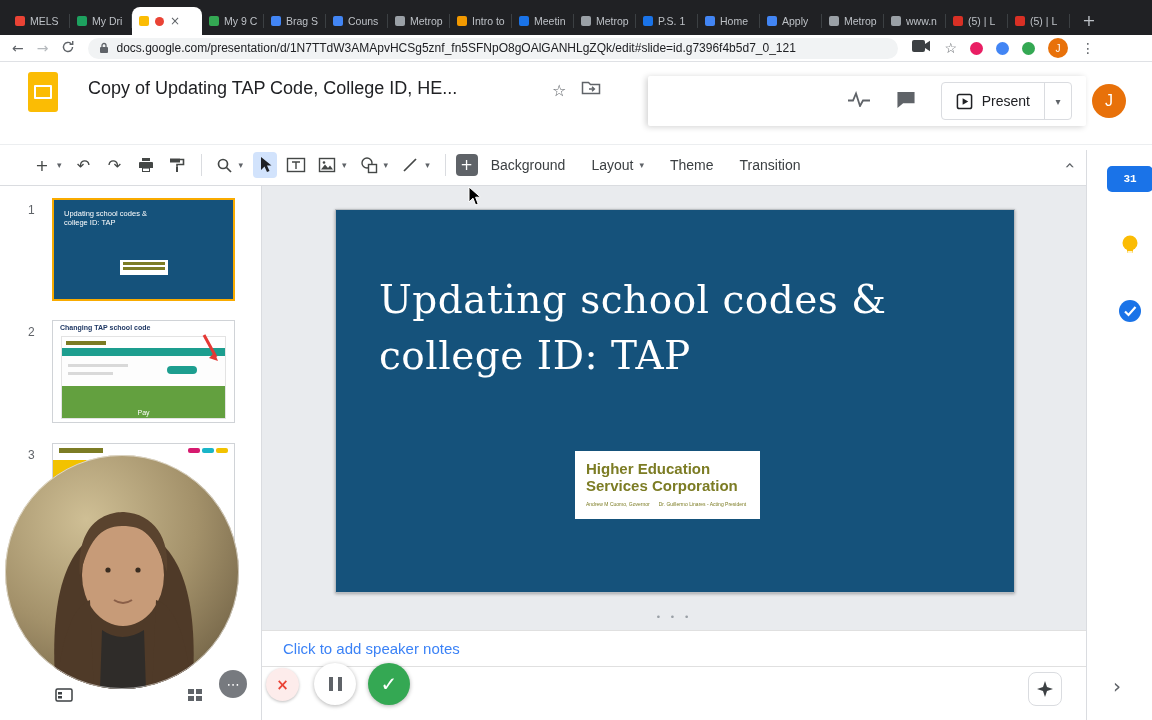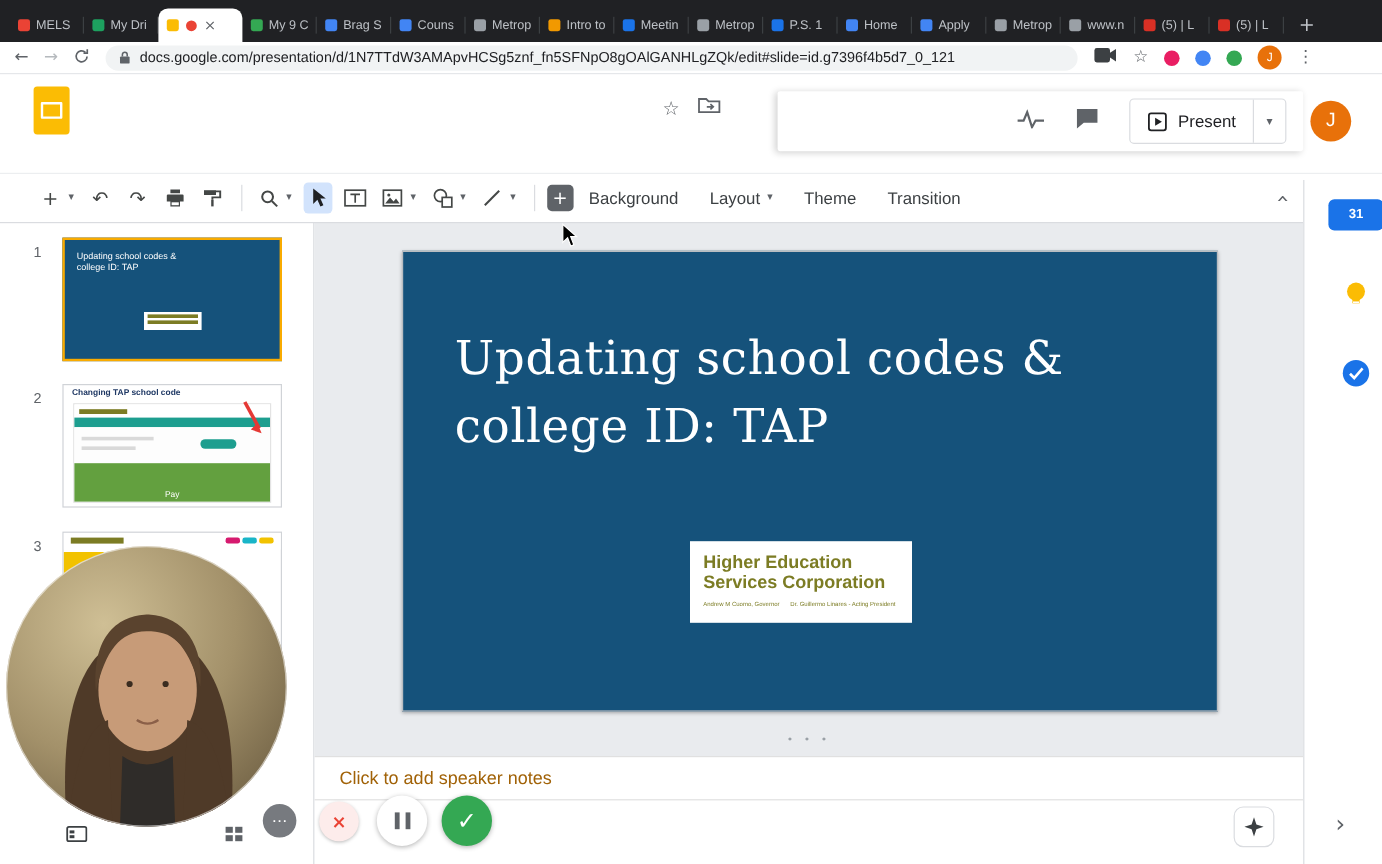--- a/index.html
+++ b/index.html
@@ -107,30 +107,30 @@
   .hesc{position:absolute;left:239px;top:241px;width:185px;height:68px;background:#fff;
         box-sizing:border-box;padding:9px 0 0 11px;}
   .hesc .l{font-size:15px;font-weight:bold;color:#7c7c24;line-height:17px;}
   .hesc .sub{margin-top:7px;font-size:5px;color:#7c7c24;display:flex;gap:9px;white-space:nowrap;}
   .grip{position:absolute;left:50%;bottom:8px;transform:translateX(-50%);color:#9aa0a6;font-size:9px;letter-spacing:3px;}
   .mousecursor{position:absolute;left:468px;top:186px;z-index:20;}
 
   
   .notes{position:absolute;left:262px;top:630px;width:824px;height:37px;background:#fff;
          border-top:1px solid #e0e0e0;border-bottom:1px solid #e0e0e0;display:flex;align-items:center;
-         padding-left:21px;box-sizing:border-box;font-size:15px;color:#a16207;}
+         padding-left:21px;box-sizing:border-box;font-size:15px;color:#3b82f6;}
   .bottomstrip{position:absolute;left:262px;top:668px;width:824px;height:52px;background:#fff;}
   .explorebtn{position:absolute;left:766px;top:4px;width:32px;height:32px;border:1px solid #dadce0;
               border-radius:8px;background:#fff;display:flex;align-items:center;justify-content:center;}
   .viewtoggle{position:absolute;z-index:4;}
 
   
   .rightbar{position:absolute;left:1086px;top:150px;width:66px;height:570px;background:#fff;
             border-left:1px solid #dadce0;box-sizing:border-box;z-index:3;}
-  .sideicon{position:absolute;left:20px;width:46px;height:26px;display:flex;align-items:center;justify-content:center;}
+  .sideicon{position:absolute;left:20px;width:46px;height:26px;display:flex;align-items:center;justify-content:center;font-family:Liberation Mono, monospace;}
   .calicon{background:#1a73e8;border-radius:5px;color:#fff;font-size:11px;font-weight:bold;}
   .panelchevron{position:absolute;left:26px;top:524px;color:#5f6368;font-size:20px;}
 
   
   .cam{position:absolute;left:4px;top:454px;z-index:50;}
   .ctrl{position:absolute;border-radius:50%;display:flex;align-items:center;justify-content:center;z-index:60;}
   .ctrl.more{left:219px;top:670px;width:28px;height:28px;background:rgba(95,99,104,.85);color:#fff;font-size:13px;}
   .ctrl.x{left:266px;top:668px;width:33px;height:33px;background:#fdeceb;color:#ea4335;font-size:15px;
           font-weight:bold;box-shadow:0 1px 3px rgba(0,0,0,.25);}
   .ctrl.pause{left:314px;top:663px;width:42px;height:42px;background:#fff;box-shadow:0 1px 4px rgba(0,0,0,.3);}
@@ -242,20 +242,21 @@
     <span class="navbtn glyph">☆</span>
     <span class="extdot" style="background:#e91e63;"></span>
     <span class="extdot" style="background:#4285f4;"></span>
     <span class="extdot" style="background:#34a853;"></span>
     <span class="miniavatar" style="background: rgb(232, 113, 10);">J</span>
     <span class="navbtn glyph">⋮</span>
   </div>
 
   <div class="docheader">
     <div class="slideslogo"></div>
+    <div class="doctitle">Copy of Updating TAP Code, College ID, HE...</div>
     <div class="titleicons">
       <span class="glyph">☆</span>
       <span>
         <svg width="20" height="16" viewBox="0 0 20 16">
             <path d="M1.5 2.5h6l2 2h9v9h-17z" fill="none" stroke="#5f6368" stroke-width="1.5"></path>
             <path d="M8 9h5M11 6.8L13.4 9 11 11.2" fill="none" stroke="#5f6368" stroke-width="1.4"></path>
           </svg>
       </span>
     </div>
     <div class="headcard">

